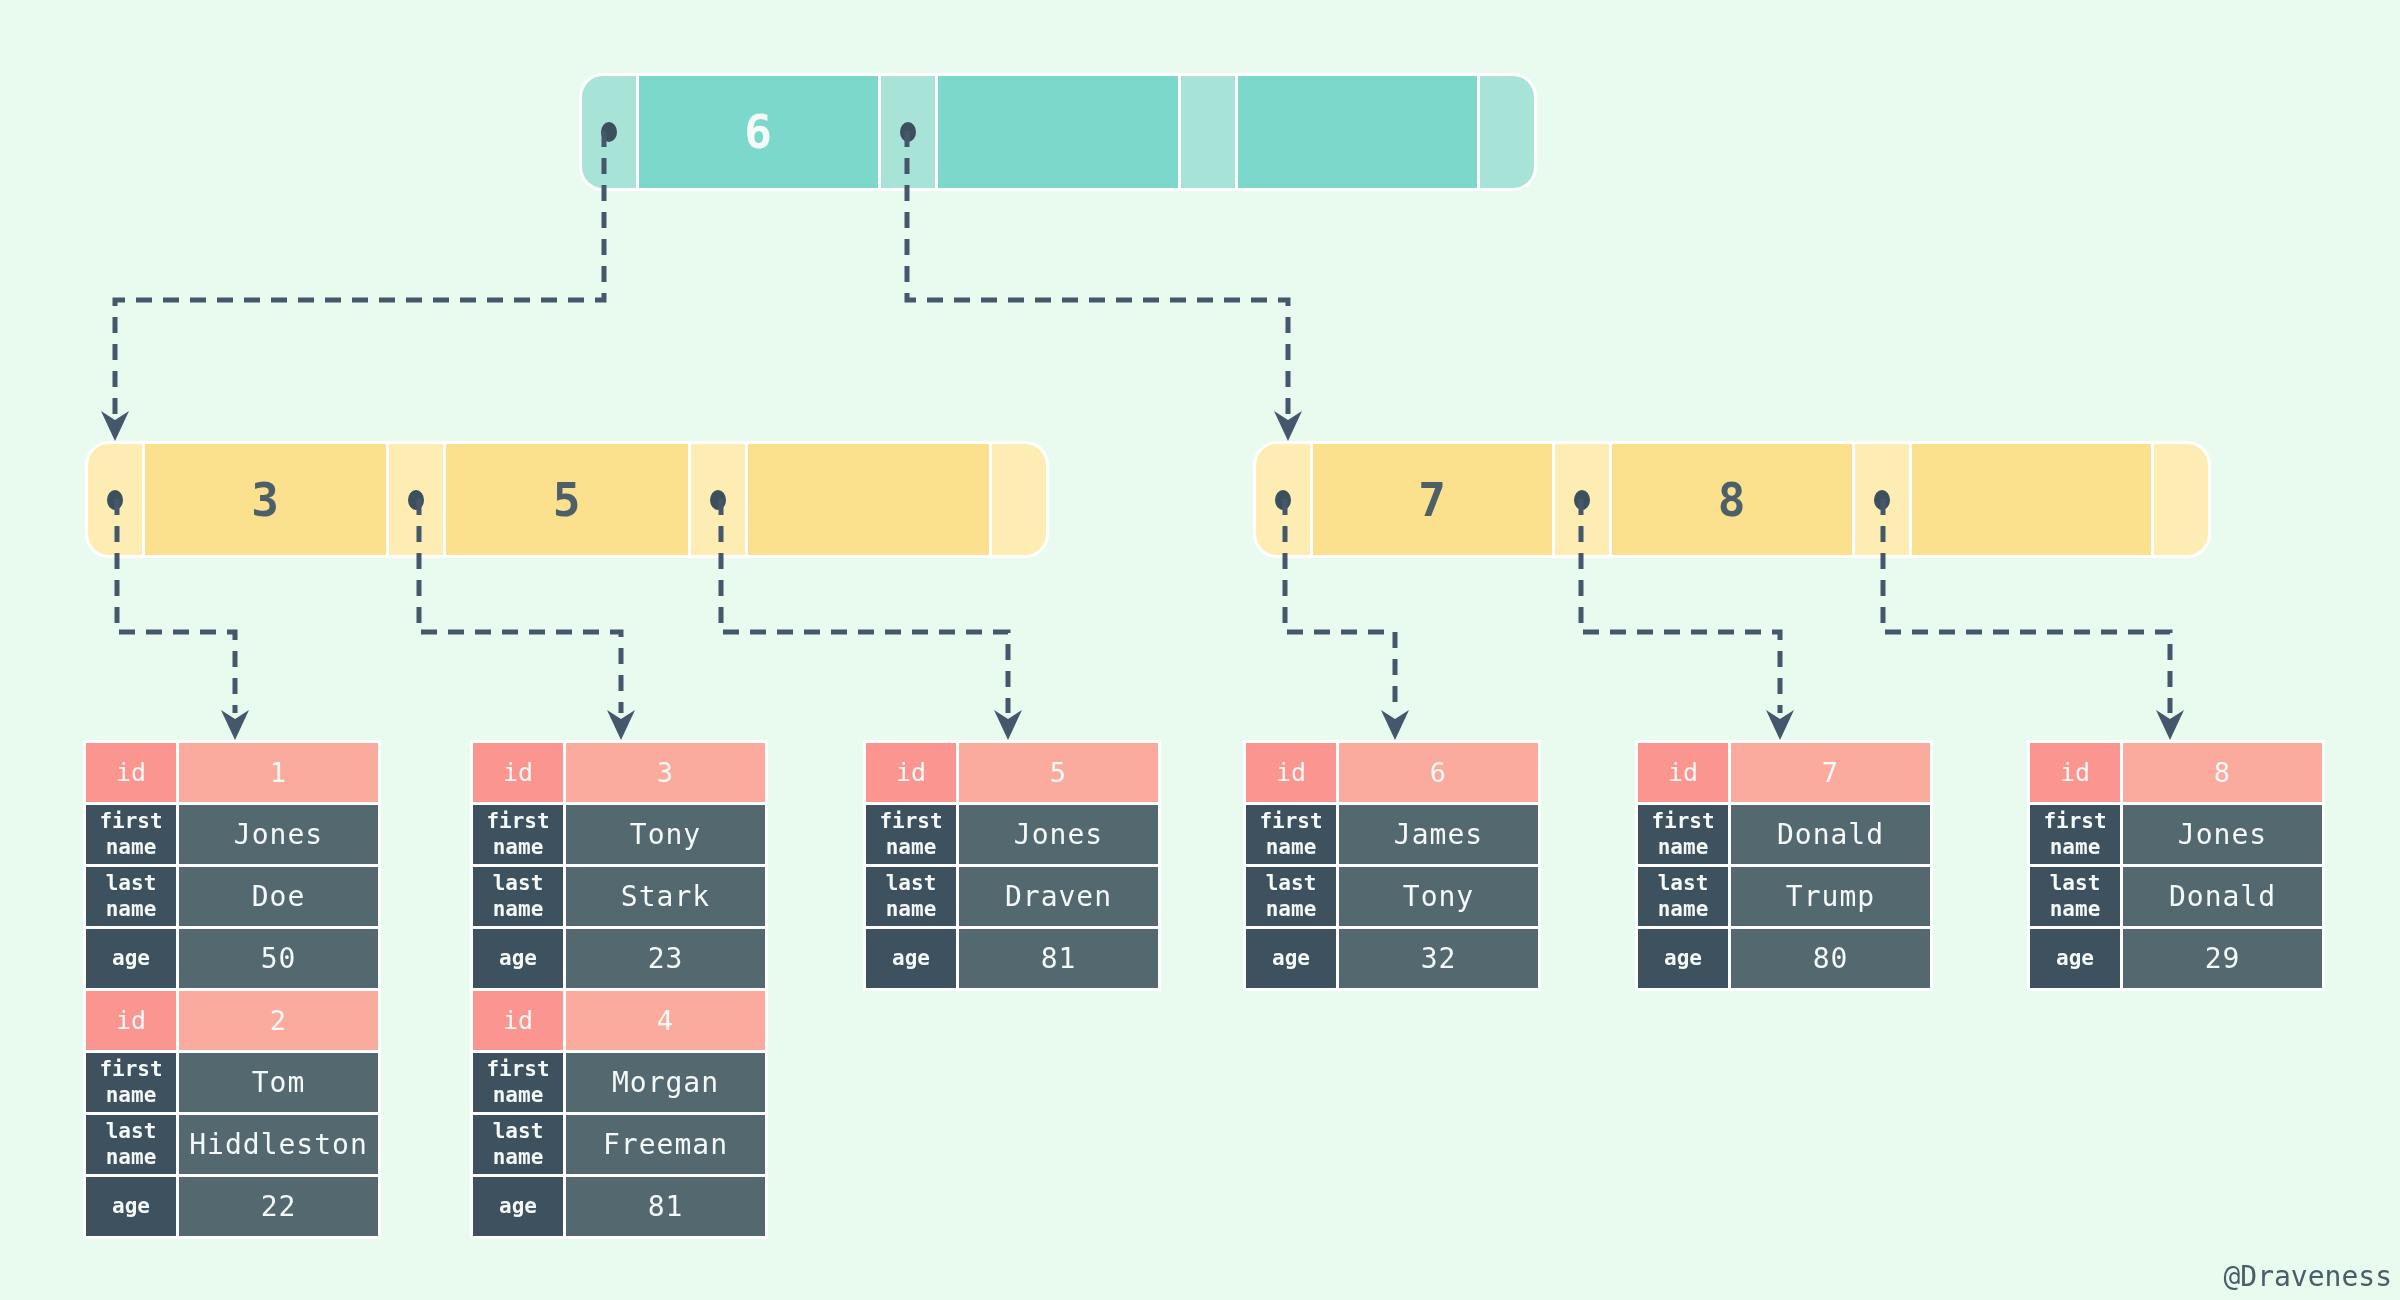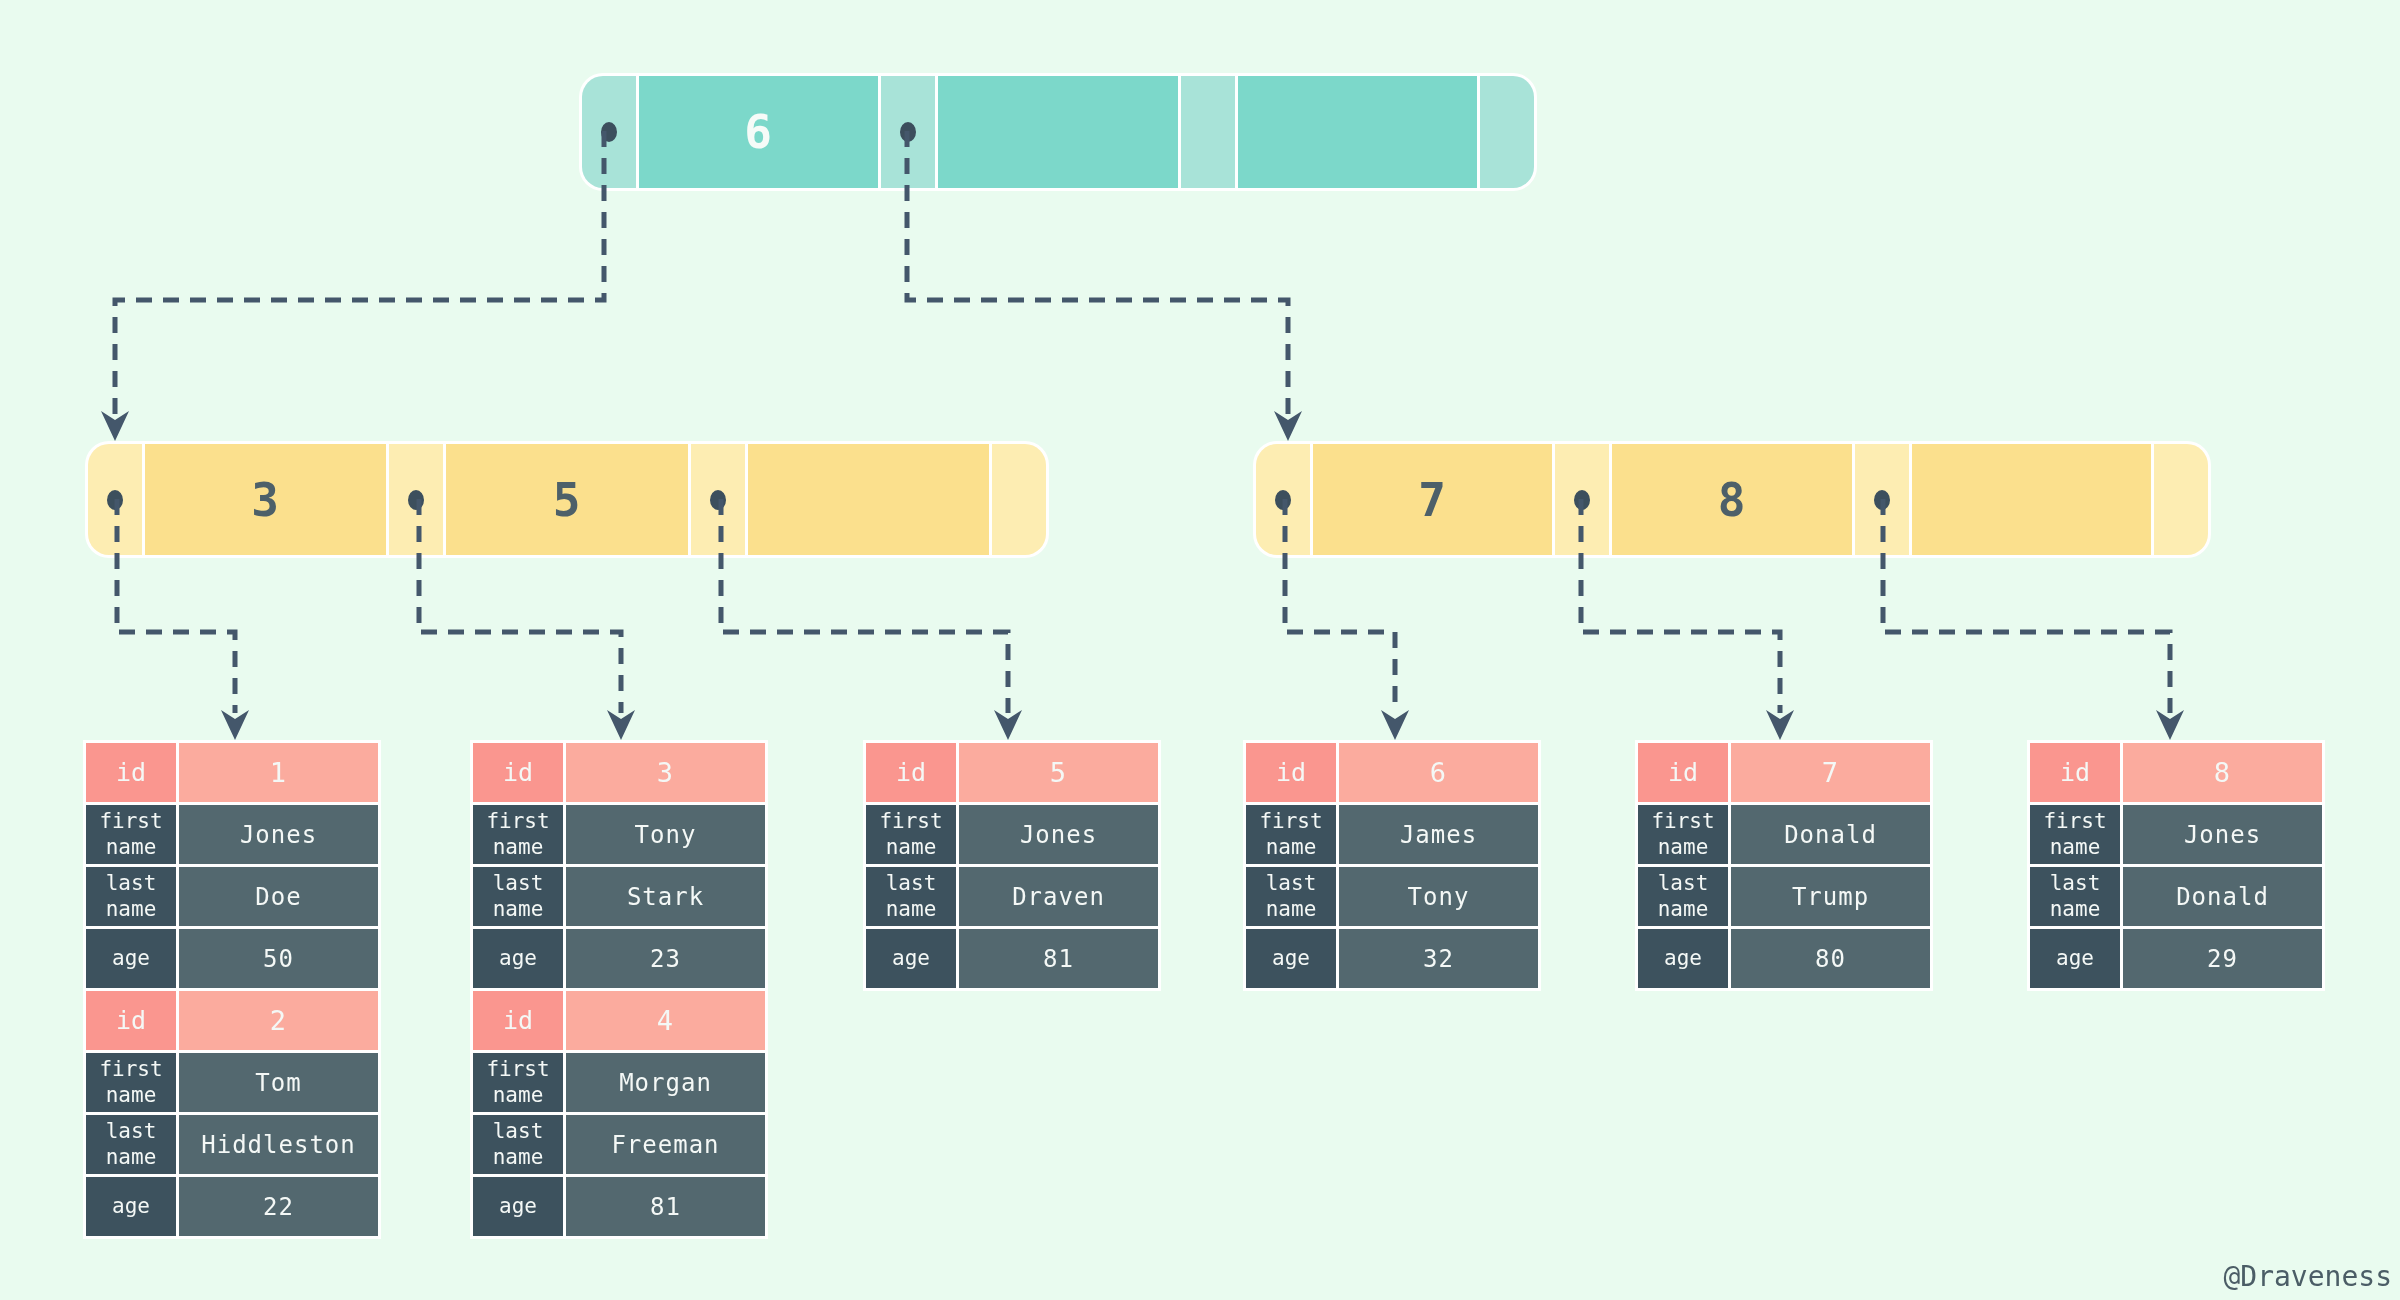--- a/index.html
+++ b/index.html
@@ -32,24 +32,24 @@
   .dash{fill:none;stroke:#44576b;stroke-width:5;stroke-dasharray:16 11;}
   .head{fill:#44576b;stroke:none;}
   
   .rtable{
     position:absolute;display:grid;grid-template-columns:90px 199px;
     gap:3px;background:#ffffff;padding:3px;
   }
   .tc{height:59px;display:flex;align-items:center;justify-content:center;
       color:#f4f8f6;text-align:center;}
   .lab{font-size:21px;line-height:1.2;}
-  .val{font-size:24px;letter-spacing:1px;}
+  .val{font-size:28px;letter-spacing:1px;}
   .id-lab{background:#fa968f;font-size:25px;}
   .id-val{background:#fbab9e;font-size:27px;}
-  .sl-lab{background:#3d525e;}
+  .sl-lab{background:#3d525e;font-weight:bold;}
   .sl-val{background:#53686f;}
   #table-1{left:83px;top:740px;}
   #table-2{left:470px;top:740px;}
   #table-3{left:863px;top:740px;}
   #table-4{left:1243px;top:740px;}
   #table-5{left:1635px;top:740px;}
   #table-6{left:2027px;top:740px;}
   
   .watermark{
     position:absolute;right:8px;top:1260px;

